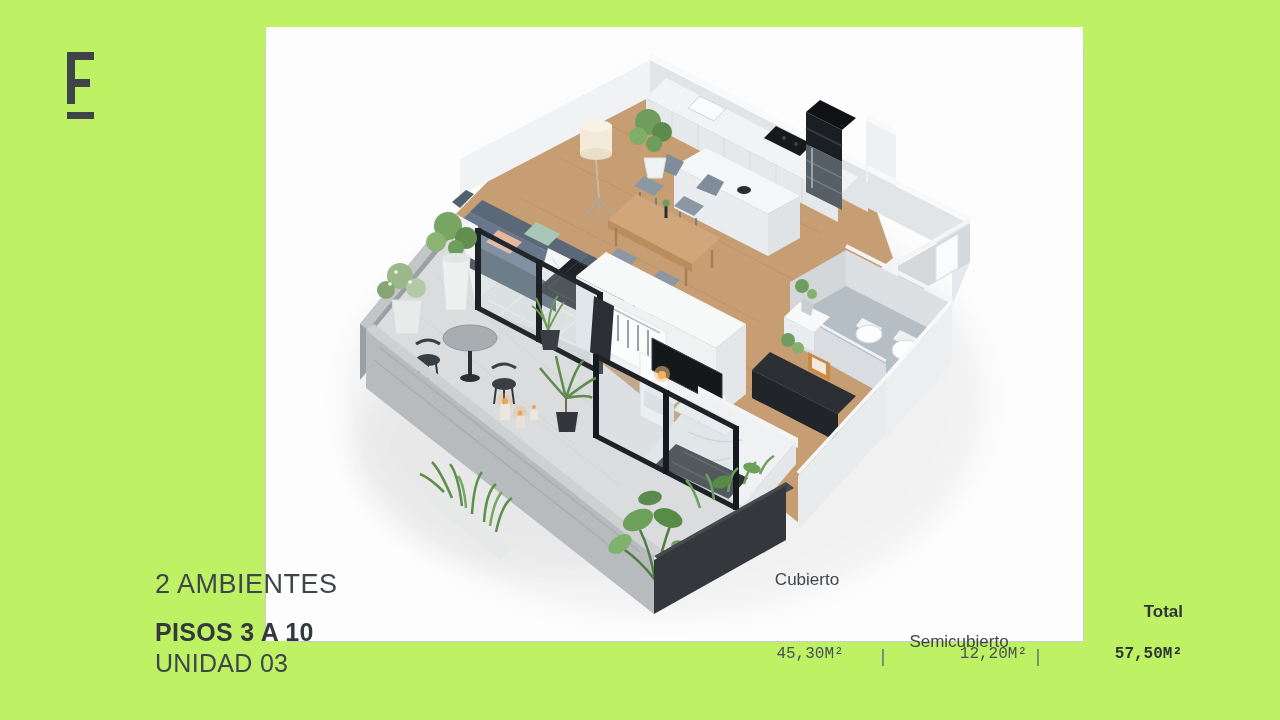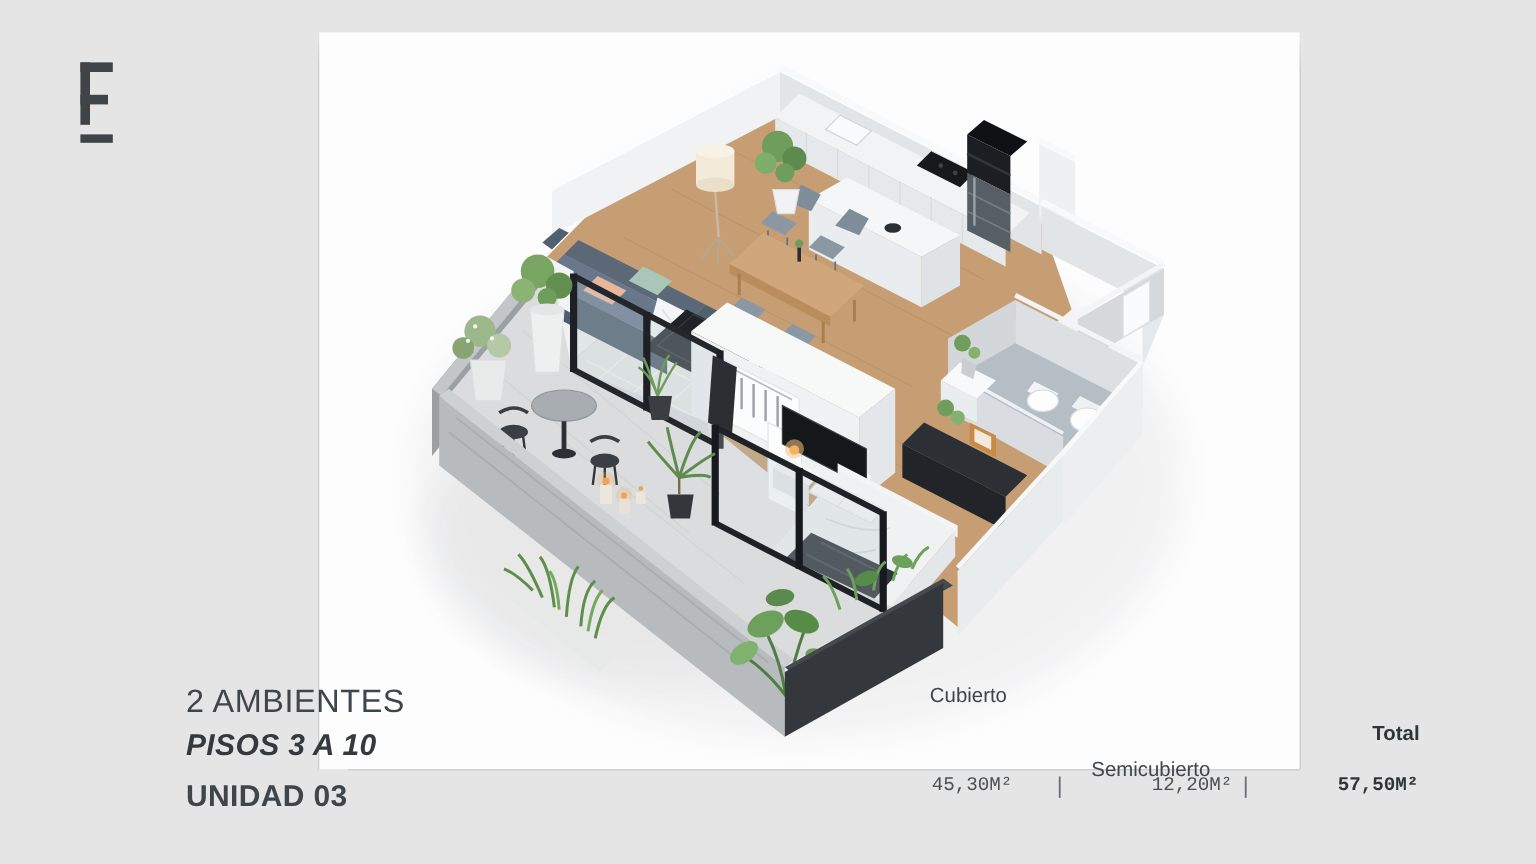--- a/index.html
+++ b/index.html
@@ -1,18 +1,18 @@
 <!DOCTYPE html>
 <html><head>
 <meta charset="utf-8">
 <style>
   html,body{margin:0;padding:0;width:1280px;height:720px;background:#ffffff;overflow:hidden;
     font-family:"Liberation Sans","DejaVu Sans",sans-serif;}
   .abs{position:absolute;}
-  #stage{position:relative;width:1280px;height:720px;background:#e5e5e5;}
+  #stage{position:relative;width:1280px;height:720px;background:#bef264;}
   
   .vline{width:1px;background:linear-gradient(to bottom,rgba(200,202,204,0),#c9cbcd 28px,#c9cbcd);}
   .hline{height:1px;background:#c9cbcd;}
   .panel-bg{background:#fdfdfe;}
   
   .logo-part{background:#3e4448;position:absolute;}
   
   .unit-rooms{font-size:27px;color:#3f464b;letter-spacing:.5px;font-weight:400;}
   .unit-floors{font-size:25px;color:#34393d;font-weight:700;letter-spacing:.3px;}
   .unit-number{font-size:25px;color:#3f464b;font-weight:400;letter-spacing:.3px;}
@@ -35,22 +35,22 @@
 
   <div class="abs" style="left:67px;top:52px;width:27px;height:67px;">
     <div class="logo-part" style="left:0;top:0;width:8px;height:52px;"></div>
     <div class="logo-part" style="left:0;top:0;width:27px;height:8px;"></div>
     <div class="logo-part" style="left:0;top:27px;width:23px;height:8px;"></div>
     <div class="logo-part" style="left:0;top:60px;width:27px;height:7px;"></div>
   </div>
 
   <div class="abs" style="left:155px;top:569px;">
     <div class="unit-rooms">2 AMBIENTES</div>
-    <div class="unit-floors" style="margin-top:7px;font-style:italic;">PISOS 3 A 10</div>
-    <div class="unit-number" style="margin-top:14px;font-weight:bold;">UNIDAD 03</div>
+    <div class="unit-floors" style="margin-top:18px;">PISOS 3 A 10</div>
+    <div class="unit-number" style="margin-top:2px;">UNIDAD 03</div>
   </div>
 
   <div>
     <div class="abs tbl-head" style="left:737px;top:570px;width:140px;">Cubierto</div>
     <div class="abs tbl-head" style="left:889px;top:632px;width:140px;">Semicubierto</div>
     <div class="abs tbl-head bold" style="left:1043px;top:602px;width:140px;">Total</div>
     <div class="abs tbl-val" style="left:740px;top:645px;width:140px;">45,30M²</div>
     <div class="abs tbl-sep" style="left:873px;top:645px;width:20px;">|</div>
     <div class="abs tbl-val" style="left:887px;top:645px;width:140px;text-align:right;">12,20M²</div>
     <div class="abs tbl-sep" style="left:1028px;top:645px;width:20px;">|</div>

